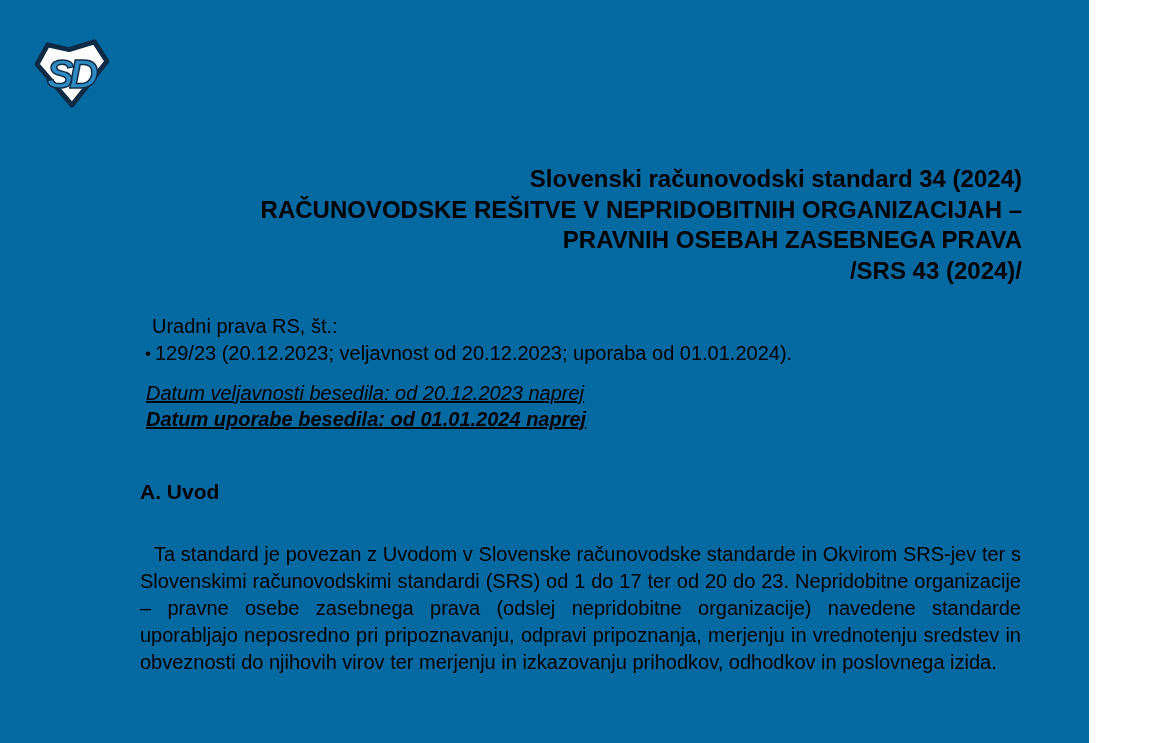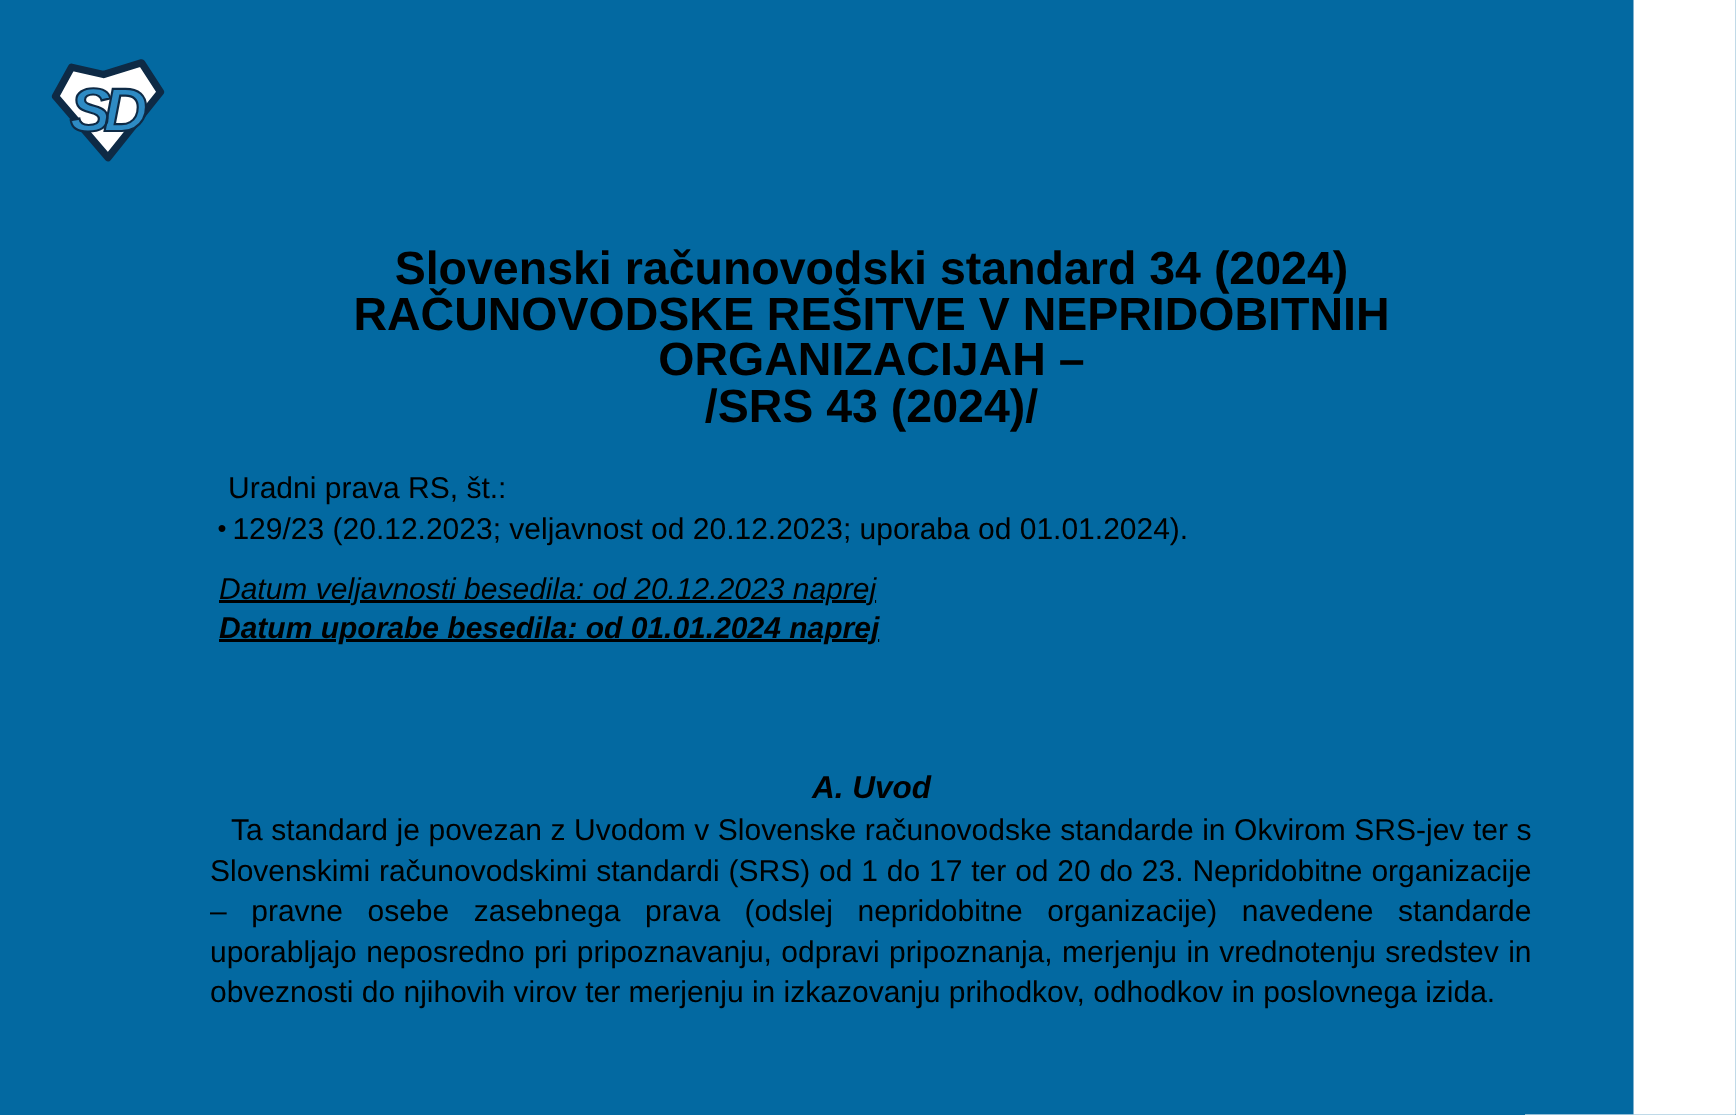--- a/index.html
+++ b/index.html
@@ -18,23 +18,23 @@
     left: 34px;
     top: 38px;
     width: 76px;
     height: 70px;
   }
   .title-block {
     position: absolute;
     left: 140px;
     top: 164px;
     width: 882px;
-    text-align: center;
+    text-align: right;
     font-weight: bold;
-    font-size: 31px;
+    font-size: 24px;
     line-height: 30.5px;
   }
   .gazette-label {
     position: absolute;
     left: 152px;
     top: 315px;
     font-size: 20px;
   }
   .gazette-item {
     position: absolute;
@@ -54,26 +54,25 @@
     top: 381px;
     font-size: 20px;
     line-height: 25.5px;
     font-style: italic;
   }
   .validity .line { text-decoration: underline; }
   .validity .line.bold { font-weight: bold; text-align: right; }
   .section-heading {
     position: absolute;
     left: 140px;
-    top: 514px;
+    top: 480px;
     width: 882px;
-    text-align: center;
+    text-align: left;
     font-weight: bold;
     font-size: 21px;
-    font-style: italic;
   }
   .body-text {
     position: absolute;
     left: 140px;
     top: 541px;
     width: 881px;
     font-size: 20px;
     line-height: 27px;
     text-align: justify;
   }
@@ -85,20 +84,21 @@
 <div class="page">
 
   <svg class="logo" viewBox="0 0 78 72" xmlns="http://www.w3.org/2000/svg" aria-hidden="true">
     <path d="M3,27 L14,7 L36,12 L62,4 L75,24 L39,69 Z" fill="#ffffff" stroke="#0e2a45" stroke-width="5" stroke-linejoin="round"></path>
     <text x="13" y="51" font-size="42" font-weight="bold" font-style="italic" font-family="Liberation Sans, sans-serif" letter-spacing="-5" fill="#2e8bc4" stroke="#0e2a45" stroke-width="1.5">SD</text>
   </svg>
 
   <div class="title-block">
     <div>Slovenski računovodski standard 34 (2024)</div>
     <div>RAČUNOVODSKE REŠITVE V NEPRIDOBITNIH ORGANIZACIJAH –</div>
+    <div>PRAVNIH OSEBAH ZASEBNEGA PRAVA</div>
     <div>/SRS 43 (2024)/</div>
   </div>
 
   <div class="gazette-label">Uradni prava RS, št.:</div>
 
   <div class="gazette-item">
     <span class="bullet">•</span><span>129/23 (20.12.2023; veljavnost od 20.12.2023; uporaba od 01.01.2024).</span>
   </div>
 
   <div class="validity">

